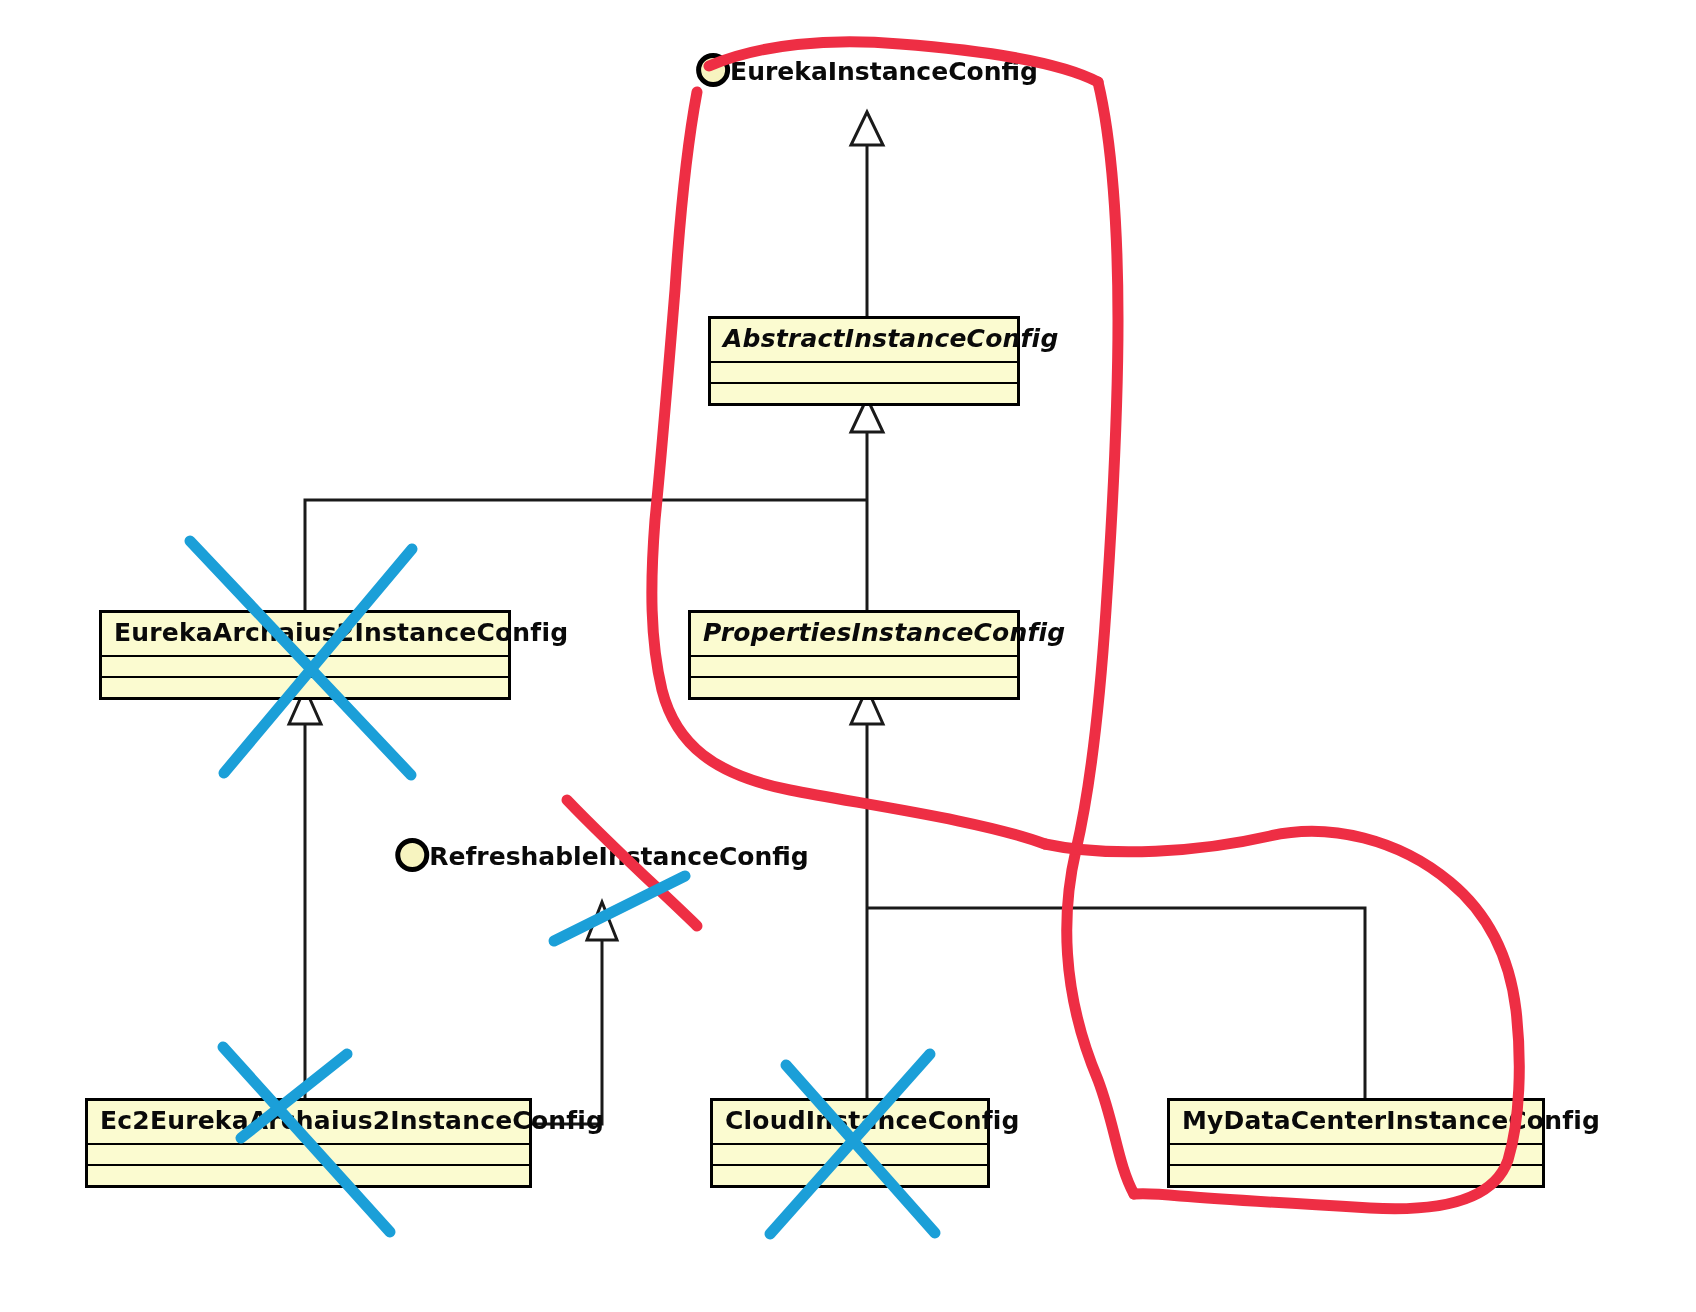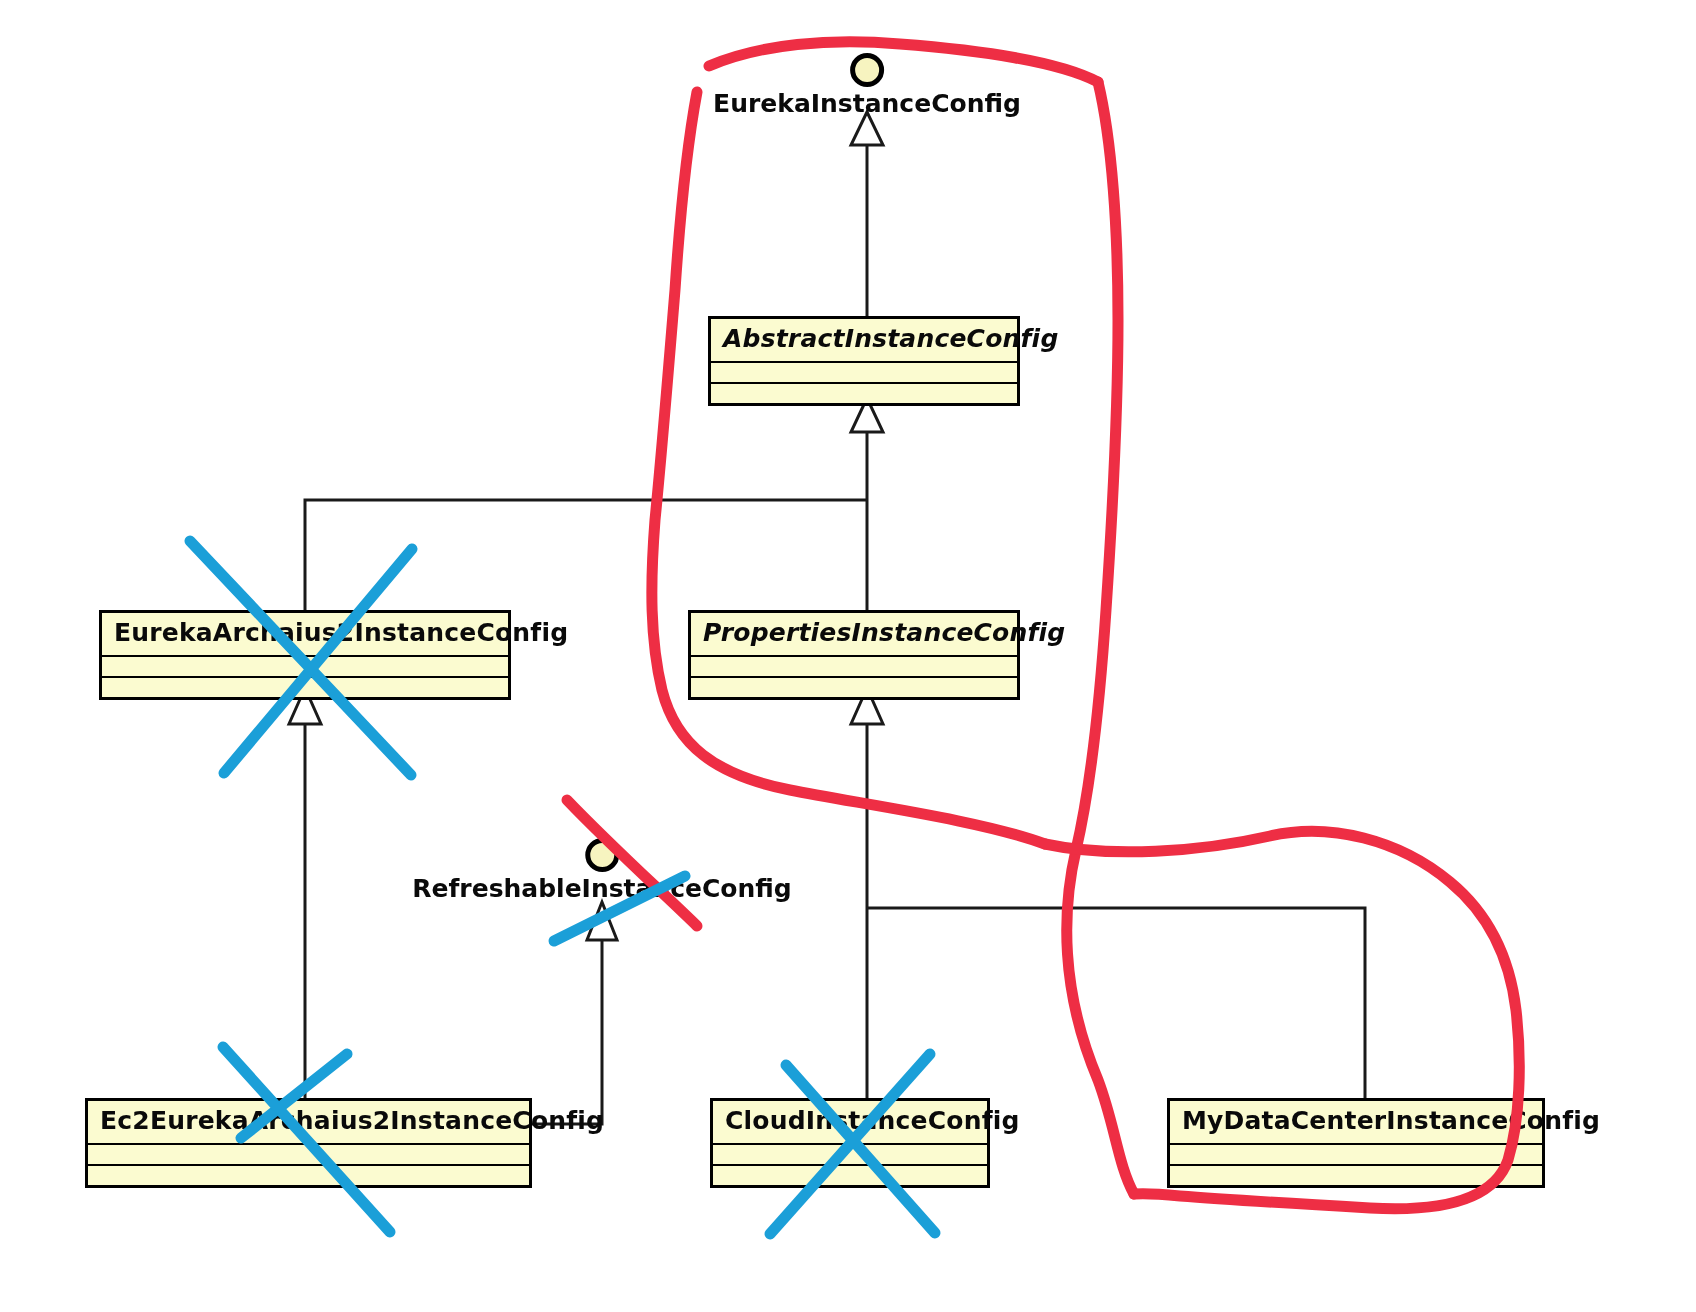--- a/index.html
+++ b/index.html
@@ -44,21 +44,20 @@
   .uml-class .compartment {
     border-top: 2px solid #000000;
     height: 19px;
     flex: none;
   }
 
   
   .uml-interface {
     position: absolute;
     display: flex;
-    flex-direction: column;
     align-items: center;
     z-index: 6;
   }
   .uml-interface .circle {
     width: 34px;
     height: 34px;
     border-radius: 50%;
     background: #f7f4c0;
     border: 5px solid #000000;
     box-sizing: border-box;

